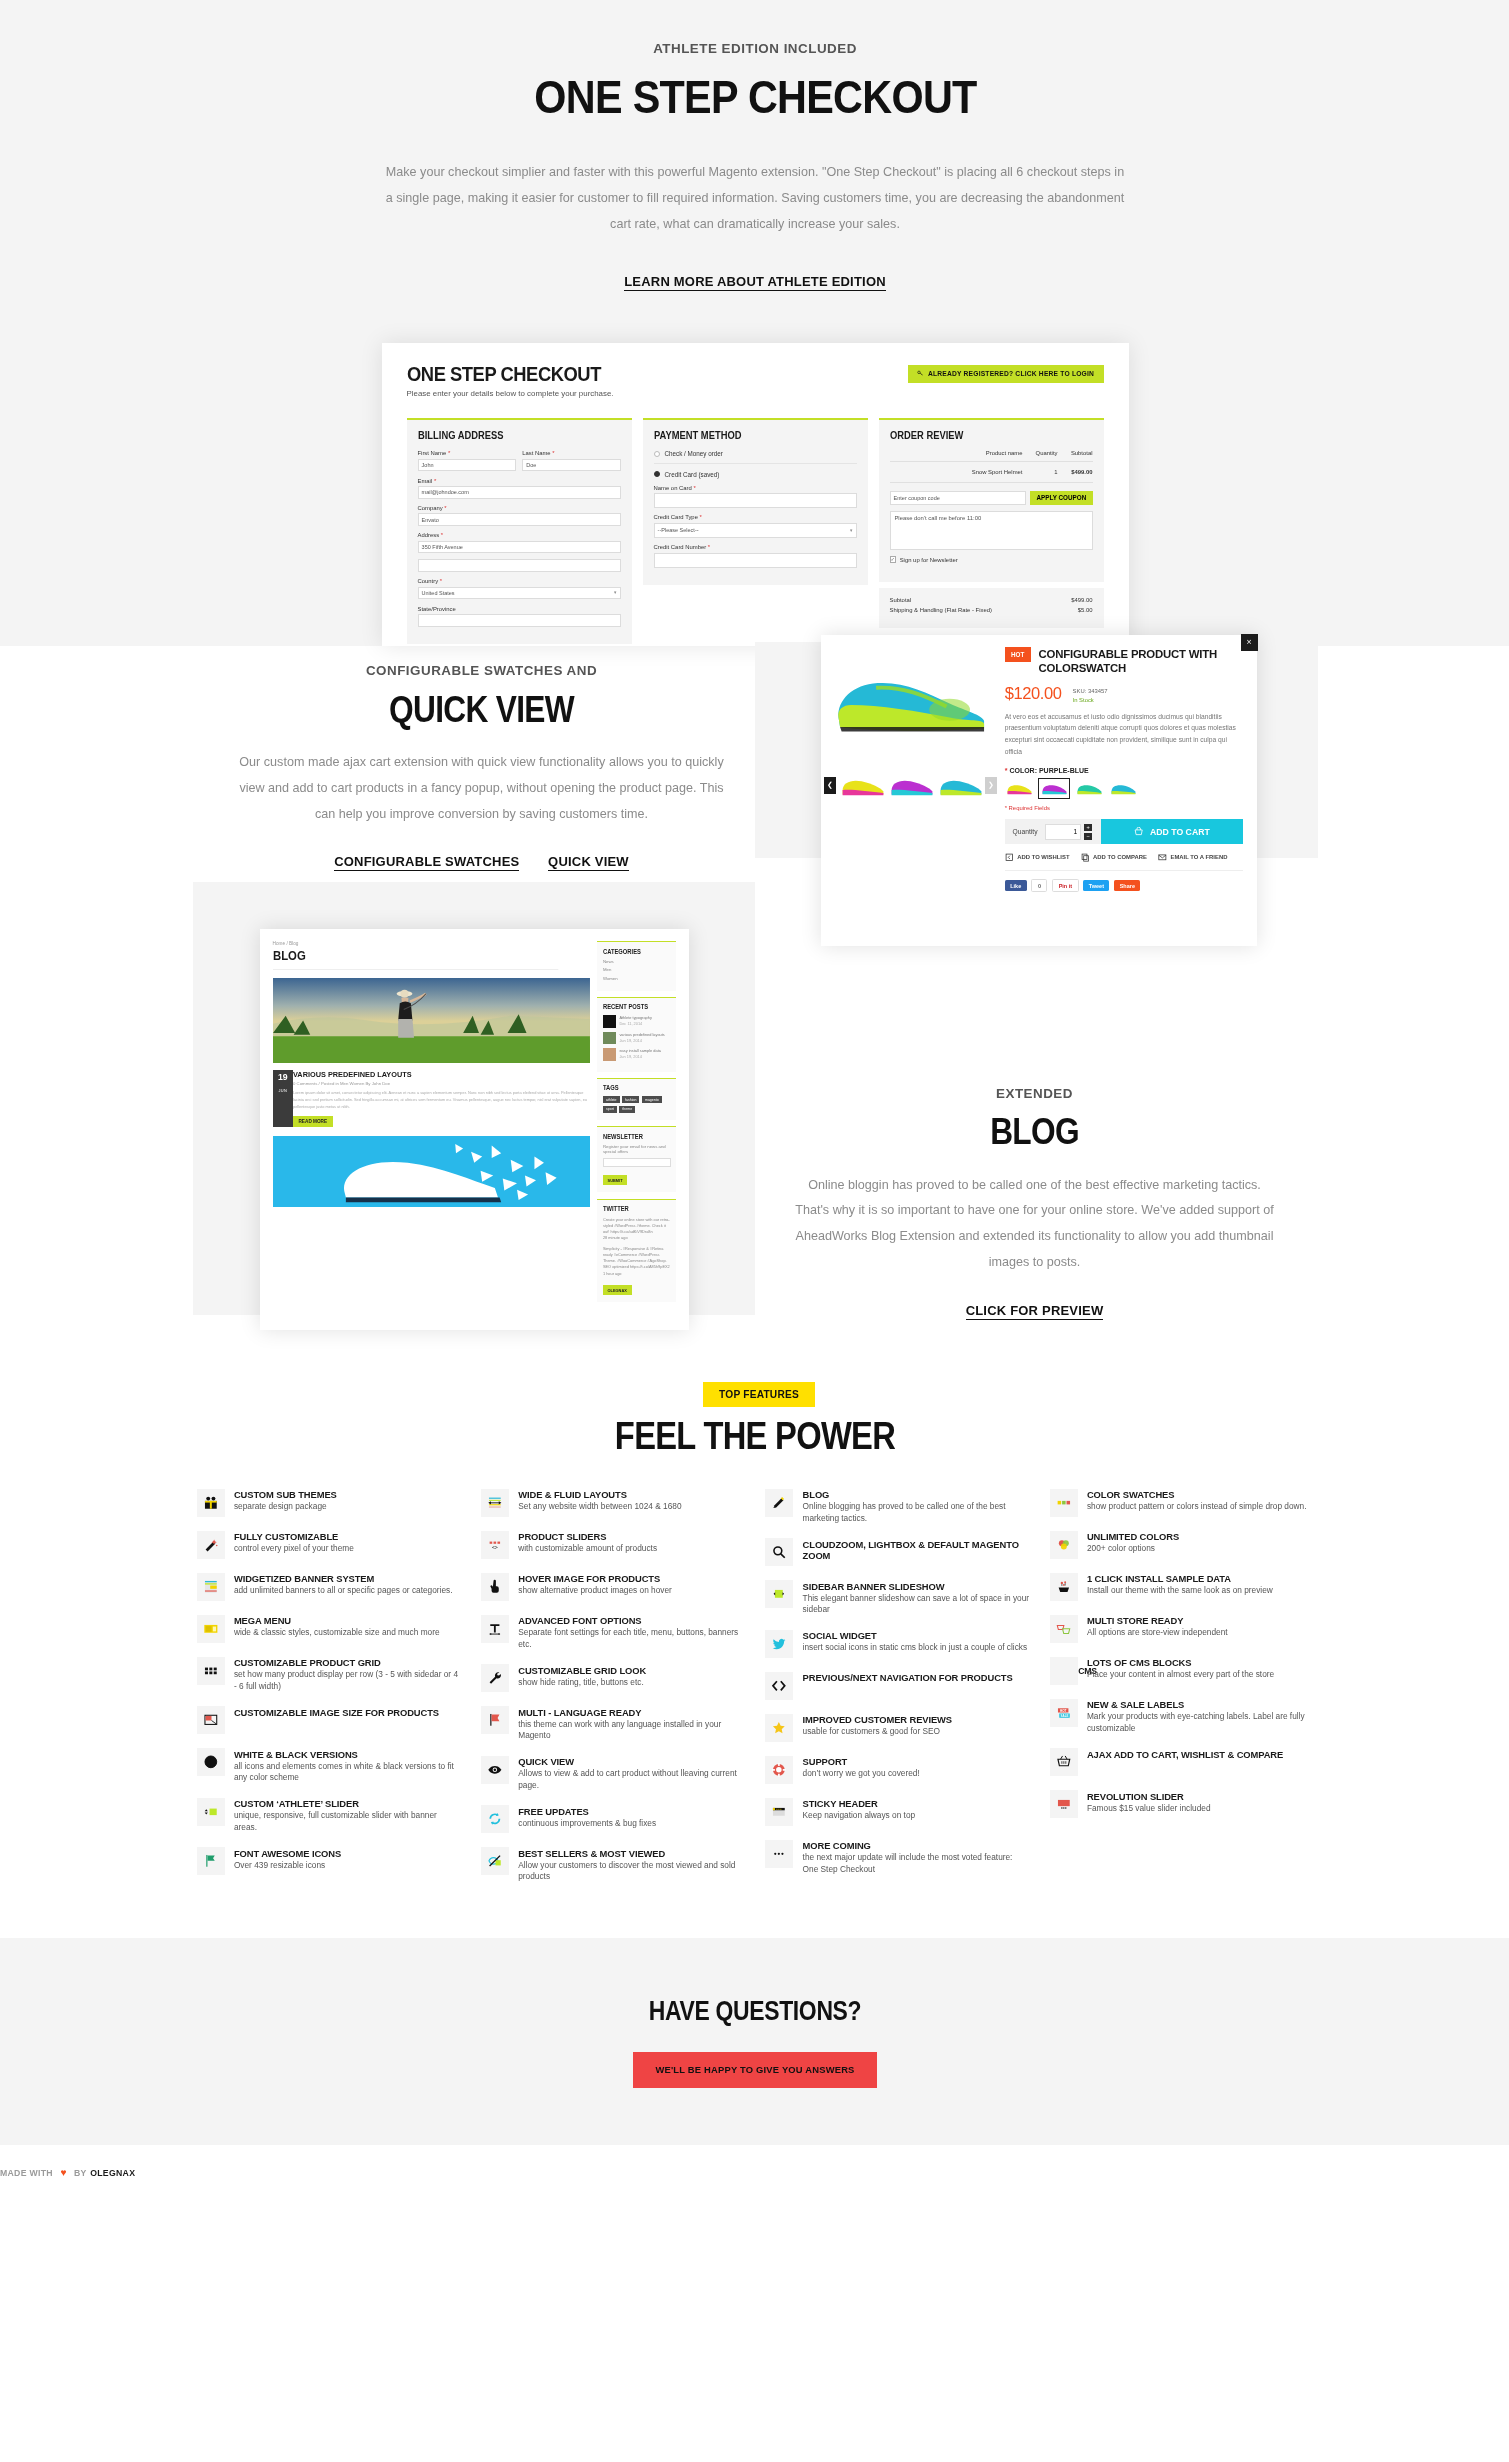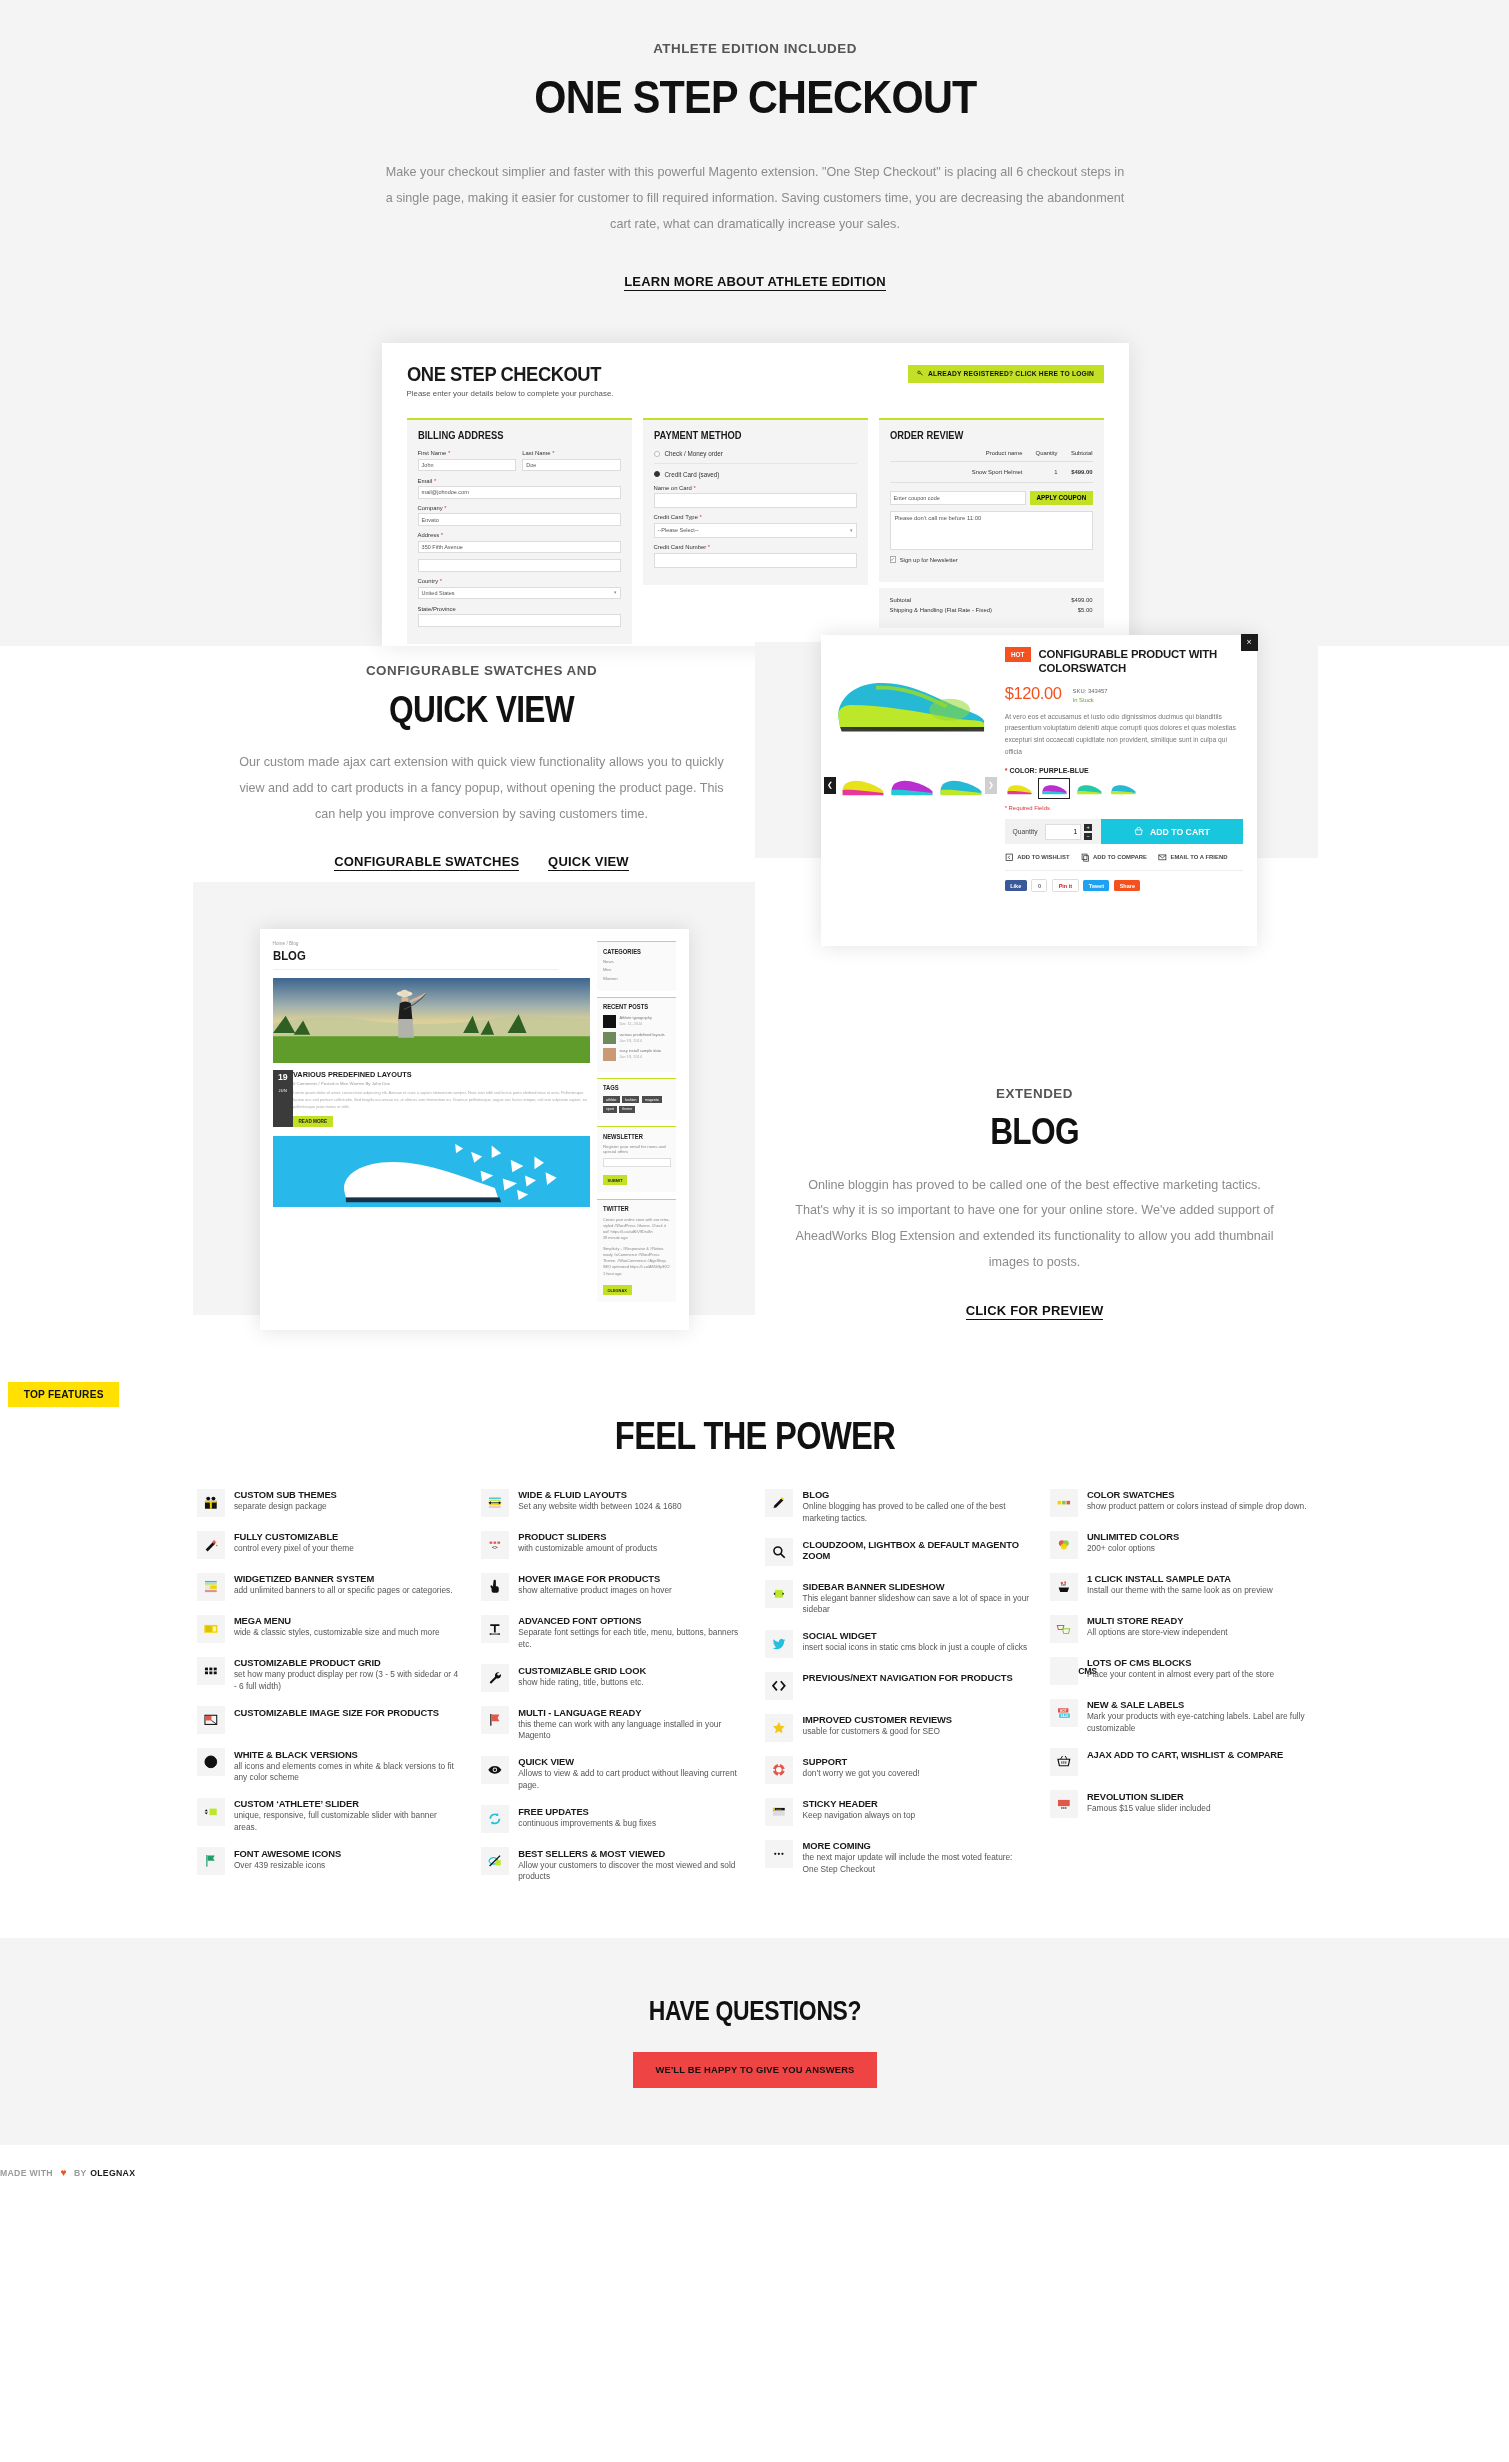--- a/index.html
+++ b/index.html
@@ -603,21 +603,21 @@
           <div class="bl-wt">TWITTER</div>
           <div class="bl-tw"><span>Create your online store with our retro-styled #WordPress #theme. Check it out! https://t.co/adKiV9Dra8n</span><br><span>28 minute ago</span></div>
           <div class="bl-tw"><span>Simplicity - #Responsive &amp; #Retina ready #eCommerce #WordPress Theme. #WooCommerce #AgoShop. SEO optimized https://t.co/A85h9pEX2</span><br><span>1 hour ago</span></div>
           <div class="bl-btn">OLEGNAX</div>
         </div>
       </div>
     </div>
   </section>
 
   <section class="features">
-    <div style="padding-left:8px;">
+    <div style="text-align:center;padding-left:8px;">
       <span class="badge-top">TOP FEATURES</span>
     </div>
     <div class="feel" style="text-align:center;">FEEL THE POWER</div>
 
     <div class="fgrid" id="fgrid">
         <div class="fcol">
           <div class="fitem">
             <div class="ficon">
               <svg width="15.7" height="15.7" viewBox="0 0 24 24">
                 <rect x="3" y="9" width="18" height="12" fill="#111"></rect>

